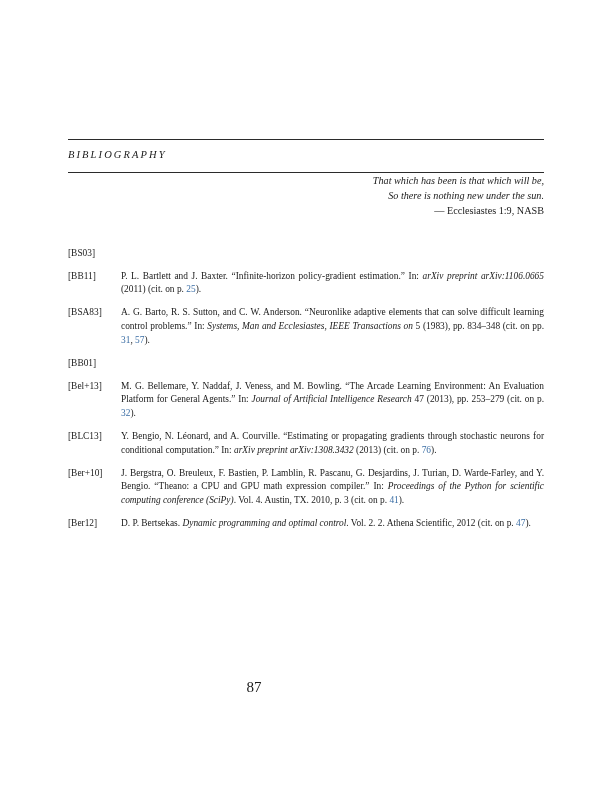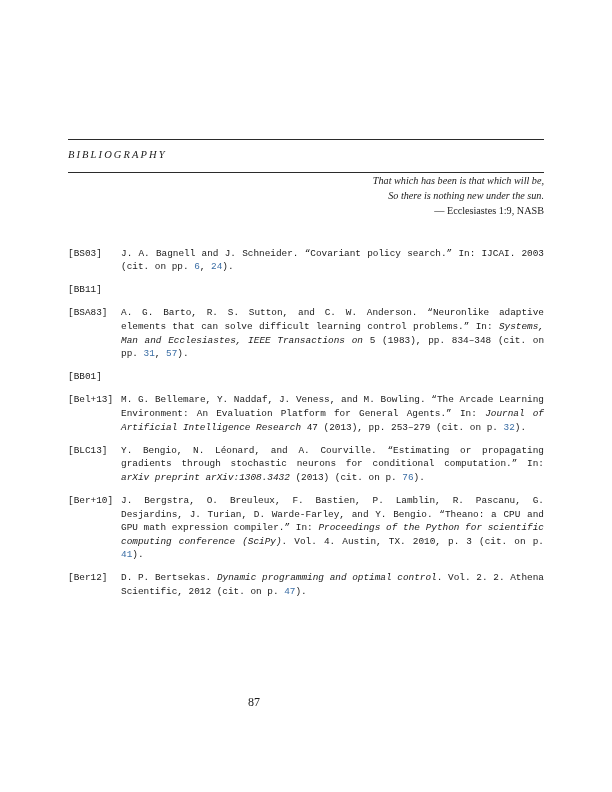--- a/index.html
+++ b/index.html
@@ -54,21 +54,20 @@
     line-height: 15.2px;
     color: #1a1a1a;
   }
   .epigraph .source {
     font-style: normal;
     display: block;
     margin-top: 0px;
   }
   .biblist {
     margin-top: 28px;
-    font-family: Liberation Mono, monospace;
   }
   .bibentry {
     display: flex;
     align-items: flex-start;
     margin-bottom: 9.5px;
     font-size: 9.4px;
     line-height: 13.6px;
   }
   .bibkey {
     width: 53px;
@@ -81,24 +80,24 @@
     flex: 1 1 auto;
     text-align: justify;
     color: #1a1a1a;
     hyphens: auto;
   }
   .it { font-style: italic; }
   .cite { color: #3b6ea5; }
   .pagenum {
     position: absolute;
     left: 0;
-    top: 695px;
+    top: 679px;
     width: 508px;
     text-align: center;
-    font-size: 12px;
+    font-size: 15px;
     color: #1a1a1a;
   }
 </style>
 </head>
 <body>
 
 <div class="page">
   <div class="content">
 
     <hr class="rule rule-top">
@@ -109,24 +108,24 @@
 
     <div class="epigraph">
       <div>That which has been is that which will be,</div>
       <div>So there is nothing new under the sun.</div>
       <span class="source">— Ecclesiastes 1:9, NASB</span>
     </div>
 
     <div class="biblist" id="biblist">
         <div class="bibentry">
           <div class="bibkey">[BS03]</div>
-          <div class="bibtext"><span>J. A. Bagnell and J. Schneider. “Covariant policy search.” In: IJCAI. 2003 (cit. on pp. </span><span class="cite">6</span><span>, </span><span class="cite">24</span><span>).</span></div>
         </div>
         <div class="bibentry">
           <div class="bibkey">[BB11]</div>
+          <div class="bibtext"><span>P. L. Bartlett and J. Baxter. “Infinite-horizon policy-gradient estimation.” In: </span><span class="it">arXiv preprint arXiv:1106.0665</span><span> (2011) (cit. on p. </span><span class="cite">25</span><span>).</span></div>
         </div>
         <div class="bibentry">
           <div class="bibkey">[BSA83]</div>
           <div class="bibtext"><span>A. G. Barto, R. S. Sutton, and C. W. Anderson. “Neuronlike adaptive elements that can solve difficult learning control problems.” In: </span><span class="it">Systems, Man and Ecclesiastes, IEEE Transactions on</span><span> 5 (1983), pp. 834–348 (cit. on pp. </span><span class="cite">31</span><span>, </span><span class="cite">57</span><span>).</span></div>
         </div>
         <div class="bibentry">
           <div class="bibkey">[BB01]</div>
         </div>
         <div class="bibentry">
           <div class="bibkey">[Bel+13]</div>

